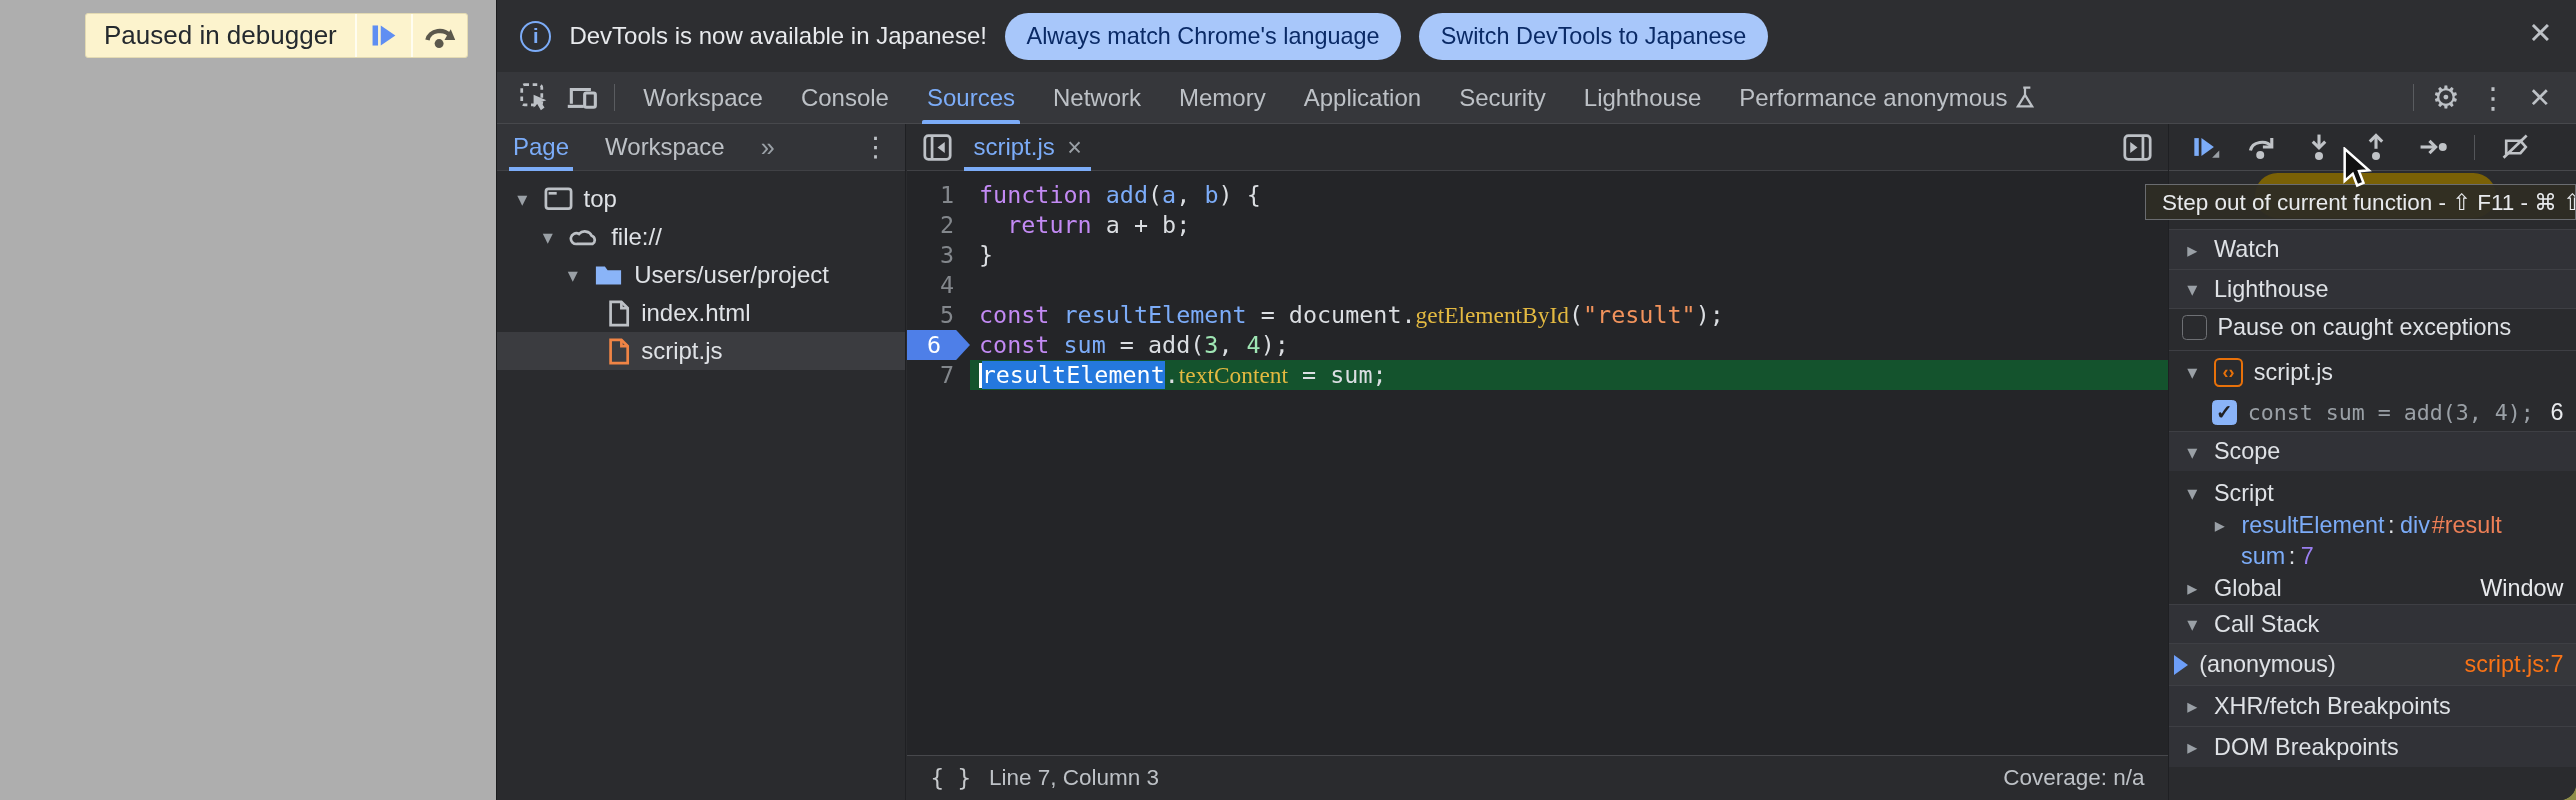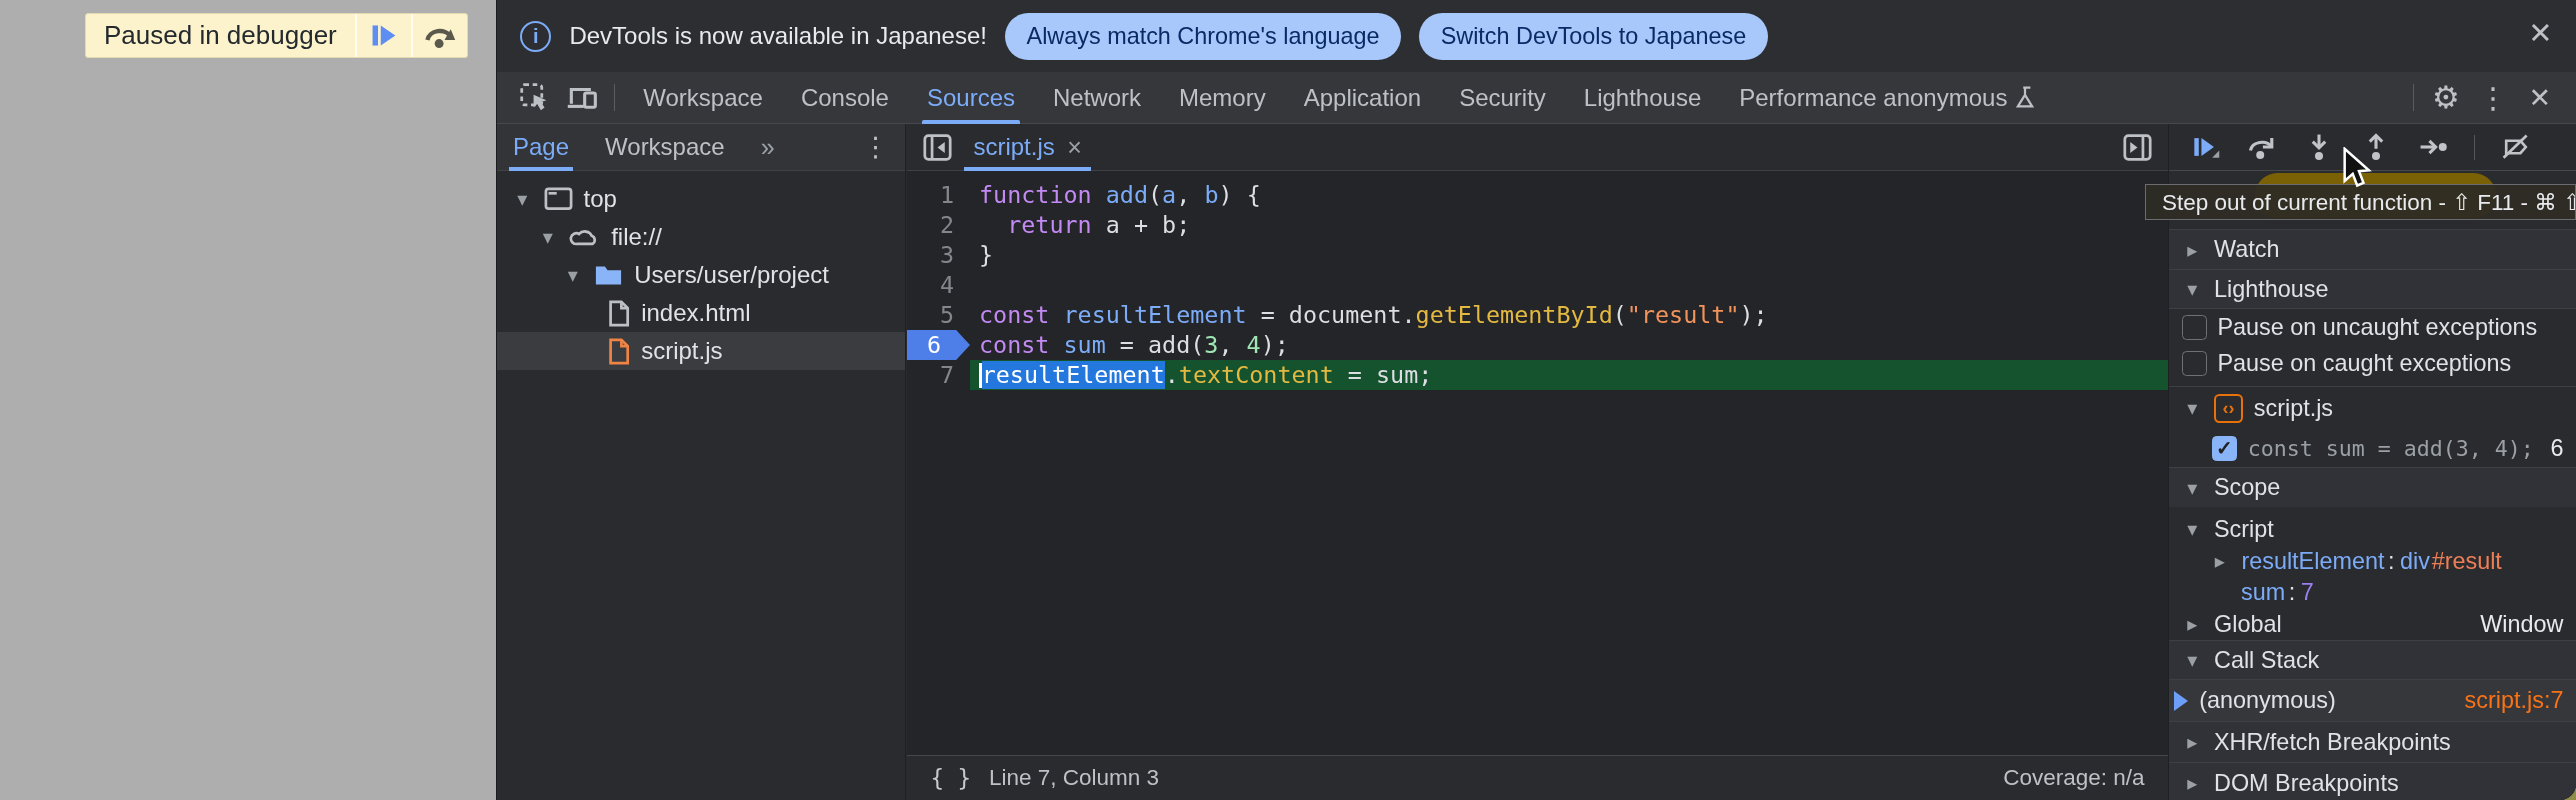--- a/index.html
+++ b/index.html
@@ -65,21 +65,21 @@
   .ed-tab { position:relative; height:47px; display:flex; align-items:center; gap:12.6px; padding:0 14.4px; font-size:24px; color:#7cacf8; cursor:pointer; }
   .ed-tab::after { content:""; position:absolute; left:5.4px; right:5.4px; bottom:0; height:3.6px; background:#7cacf8; }
   .ed-tab .tclose { color:#9aa0a6; font-size:25px; }
   .code { padding-top:9px; font-family:"DejaVu Sans Mono", monospace; font-size:23.4px; }
   .crow { display:flex; height:30px; line-height:30px; }
   .gut { width:63px; flex:none; text-align:right; padding-right:16px; color:#83878c; }
   .gut.flag { background:#4e7fe8; color:#fff; text-align:center; padding-right:9px;
               clip-path:polygon(0 0,78% 0,100% 50%,78% 100%,0 100%); }
   .ctext { white-space:pre; padding-left:9px; color:#dbdee2; flex:1; }
   .crow.exec .ctext { background:#14532d; }
-  .c-kw { color:#c38af4; } .c-var { color:#7cacf8; } .c-prop { color:#e3b941; }
+  .c-kw { color:#c38af4; } .c-var { color:#7cacf8; } .c-prop { color:#e3b941;font-family:Liberation Serif, serif; }
   .c-str { color:#f2935c; } .c-num { color:#9fe6b4; }
   .c-sel { background:#2478dd; color:#fff; }
   .caret-bar { display:inline-block; width:2.7px; height:25px; background:#fff; vertical-align:-4.5px; }
   .ed-status { position:absolute; left:0; right:0; bottom:0; height:45px; background:#2a2b2e; border-top:0.9px solid #47484c;
                display:flex; align-items:center; padding:0 23.4px; font-size:22.5px; color:#bdc1c6; }
   .brace-ic { font-family:"DejaVu Sans Mono", monospace; font-size:22.5px; margin-right:18px; color:#c7cacd; cursor:pointer; }
   .ed-status .right { margin-left:auto; color:#bdc1c6; }
 
   
   .dbg-toolbar { height:47px; border-bottom:0.9px solid #47484c; display:flex; align-items:center; padding-left:20px; gap:25px; }
@@ -367,24 +367,20 @@
       <div class="sec hdr">
         <span class="caret">▸</span>
         <span>Watch</span>
       </div>
       <div class="sec hdr" style="border-bottom:0.9px solid #3e3f44">
         <span class="caret">▾</span>
         <span>Lighthouse</span>
       </div>
       <div class="sec row" style="height:36px">
         <span class="chk"></span>
-        <span>Pause on uncaught exceptions</span>
-      </div>
-      <div class="sec row" style="height:36px">
-        <span class="chk"></span>
         <span>Pause on caught exceptions</span>
       </div>
       <div class="sec row" style="height:43px; border-top:0.9px solid #3e3f44; margin-top:5.4px">
         <span class="caret">▾</span>
         <span class="code-badge">‹›</span>
         <span>script.js</span>
       </div>
       <div class="sec row" style="height:38px; padding-left:43px">
         <span class="chk on">✓</span>
         <span class="mono">const sum = add(3, 4);</span>

